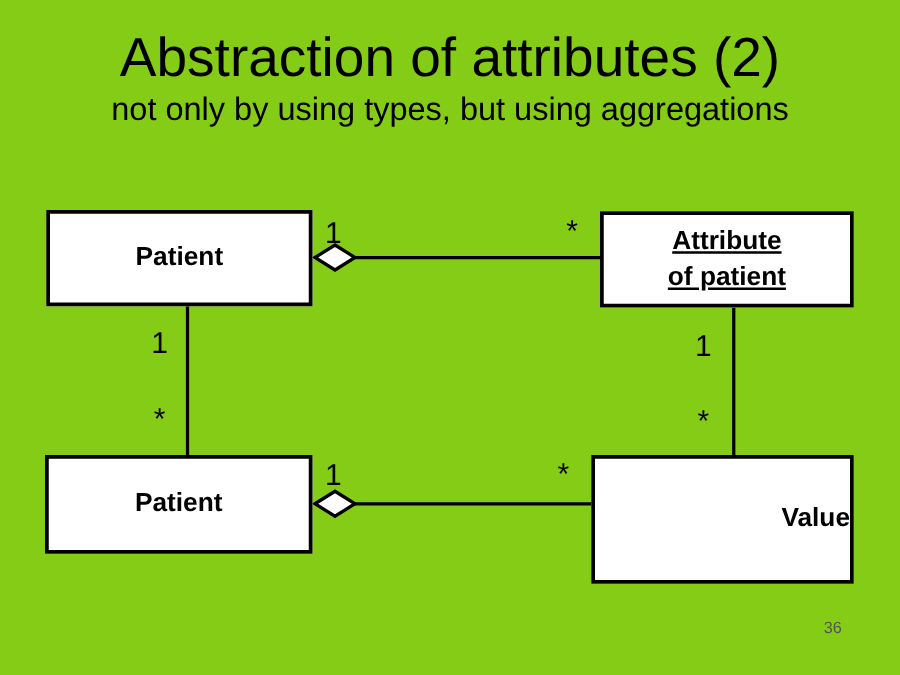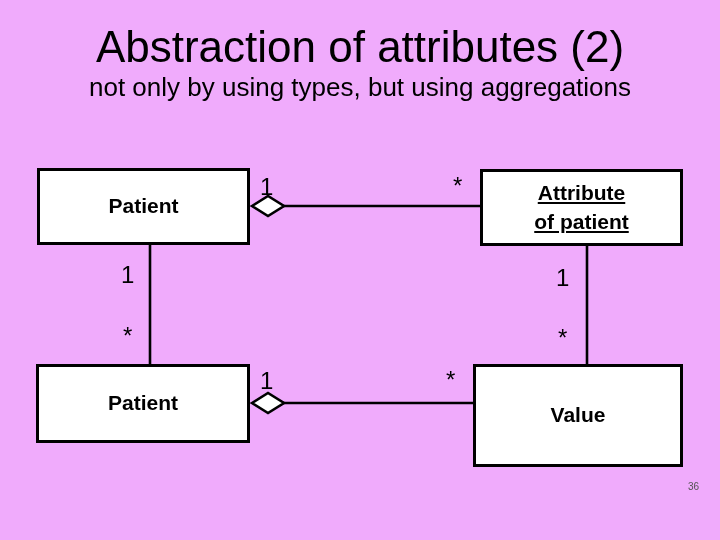--- a/index.html
+++ b/index.html
@@ -1,17 +1,17 @@
 <!DOCTYPE html>
 <html><head>
 <meta charset="utf-8">
 <style>
   html,body{margin:0;padding:0;background:#fff;}
   .slide{
-    position:relative;width:720px;height:540px;background:#f0abfc;
+    position:relative;width:720px;height:540px;background:#84cc16;
     font-family:"Liberation Sans",sans-serif;overflow:hidden;color:#000;
   }
   .title{
     position:absolute;left:0;top:25px;width:720px;text-align:center;
     font-size:44px;line-height:1;font-weight:400;color:#000;
   }
   .subtitle{
     position:absolute;left:0;top:74px;width:720px;text-align:center;
     font-size:26px;line-height:1;font-weight:400;color:#000;
   }
@@ -21,34 +21,33 @@
     display:flex;align-items:center;justify-content:center;text-align:center;
     box-sizing:border-box;
   }
   .node-label{
     font-weight:bold;font-size:21px;line-height:1.35;color:#000;
     white-space:pre-line;
   }
   #node-gender{left:37px;top:168px;width:213px;height:77px;}
   #node-attribute{left:480px;top:169px;width:203px;height:77px;text-decoration:underline;}
   #node-patient{left:36px;top:364px;width:214px;height:79px;}
-  #node-value{left:473px;top:364px;width:210px;height:103px;}
+  #node-value{left:473px;top:364px;width:210px;height:103px;justify-content:flex-end;}
   .mult{position:absolute;font-size:24px;line-height:1;color:#000;}
   .mult-e0-from{left:260px;top:175px;}
   .mult-e0-to{left:453px;top:174px;}
   .mult-e1-from{left:121px;top:263px;}
   .mult-e1-to{left:123px;top:324px;}
   .mult-e2-from{left:260px;top:369px;}
   .mult-e2-to{left:446px;top:368px;}
   .mult-e3-from{left:556px;top:266px;}
   .mult-e3-to{left:558px;top:326px;}
   .page-number{
-    position:absolute;left:659px;top:482px;font-size:10px;line-height:1;
+    position:absolute;left:659px;top:495px;font-size:13px;line-height:1;
     color:#545454;
-    margin-left:29px;
   }
 </style>
 </head>
 <body>
 
 <div class="slide">
 
   <div class="title">Abstraction of attributes (2)</div>
   <div class="subtitle">not only by using types, but using aggregations</div>
 

